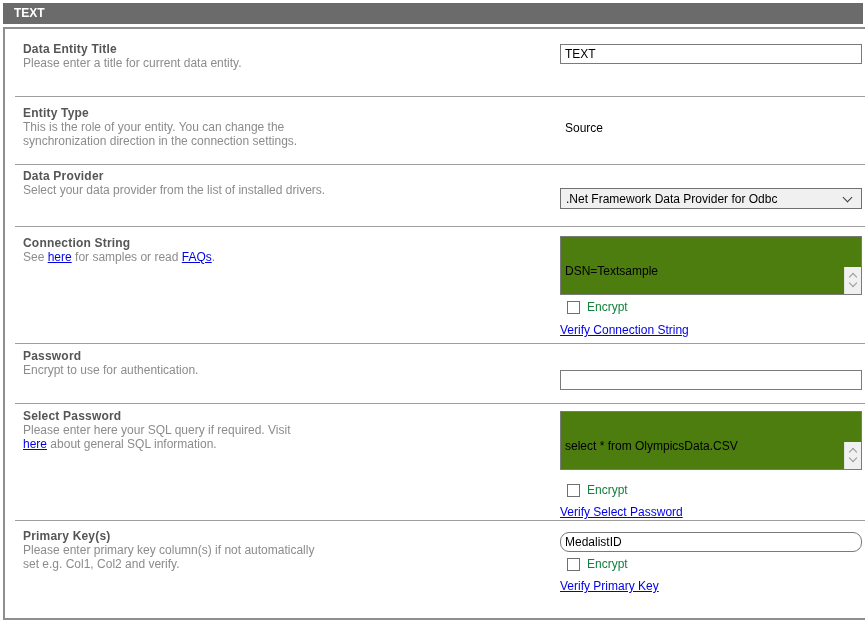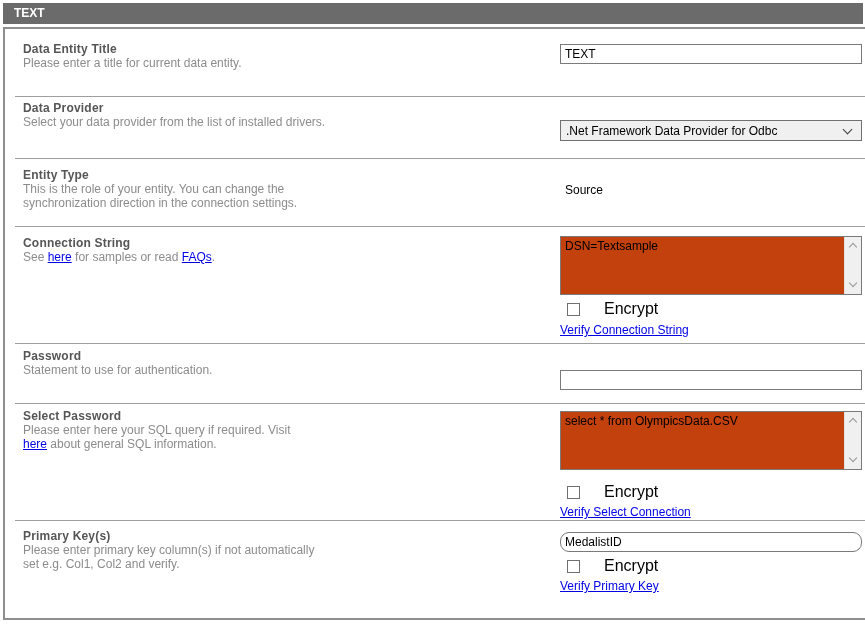--- a/index.html
+++ b/index.html
@@ -42,37 +42,37 @@
     border:1px solid #707070; background:#f0f0f0;
     display:flex; align-items:center; cursor:default;
   }
   .dropdown .dd-label { flex:1; font-size:12px; color:#000; padding-left:5px; white-space:nowrap; overflow:hidden; }
   .dd-chev {
     width:7px; height:7px; border-right:1.4px solid #3c3c3c; border-bottom:1.4px solid #3c3c3c;
     transform:rotate(45deg); margin-right:10px; margin-top:-3px; flex:none;
   }
   .ta-wrap {
     position:absolute; left:545px; width:302px; height:59px;
-    border:1px solid #7a7a7a; background:#c2410c; display:flex;
+    border:1px solid #7a7a7a; background:#4d7c0f; display:flex;align-items:flex-end;
   }
   .ta {
     flex:1; border:none; outline:none; resize:none; background:transparent;
     font-family:inherit; font-size:12px; color:#000; padding:2px 4px; overflow:hidden;
   }
   .sb {
     width:17px; background:#f0f0f0; border-left:1px solid #e2e2e2;
     display:flex; flex-direction:column; justify-content:space-between; align-items:center;
     padding:5px 0;
   }
   .chev { display:block; width:6px; height:6px; border-right:1.6px solid #979797; border-bottom:1.6px solid #979797; }
   .chev.up { transform:rotate(-135deg); margin-top:2px; }
   .chev.down { transform:rotate(45deg); margin-bottom:3px; }
   .cb-row { position:absolute; left:552px; display:flex; align-items:center; }
   .cb { width:13px; height:13px; border:1px solid #707070; background:#fff; cursor:pointer; flex:none; }
-  .cb-label { margin-left:24px; font-size:16px; color:#000000; }
+  .cb-label { margin-left:7px; font-size:12px; color:#15803d; }
   .vlink { position:absolute; left:545px; font-size:12px;text-decoration:underline; }
   .r1 .left-block { top:13px; }   .r1 .tin { top:15px; }
   .r2 .left-block { top:9px; }    .r2 .static-val { top:24px; }
   .r3 .left-block { top:4px; }
   .r4 .left-block { top:9px; }    .r4 .ta-wrap { top:9px; }  .r4 .cb-row { top:73px; } .r4 .vlink { top:96px; }
   .r5 .left-block { top:5px; }    .r5 .tin { top:26px; }
   .r6 .left-block { top:5px; }    .r6 .ta-wrap { top:7px; } .r6 .cb-row { top:79px; } .r6 .vlink { top:101px; }
   .r7 .left-block { top:8px; }    .r7 .tin { top:11px;border-radius:9px; }     .r7 .cb-row { top:36px; } .r7 .vlink { top:58px; }
 </style>
 </head>
@@ -86,38 +86,38 @@
   <div class="rows">
 
     <div class="row r1">
       <div class="left-block">
         <div class="heading">Data Entity Title</div>
         <div class="desc">Please enter a title for current data entity.</div>
       </div>
       <input class="tin" type="text" value="TEXT" style="">
     </div>
 
+    <div class="row r2">
+      <div class="left-block">
+        <div class="heading">Entity Type</div>
+        <div class="desc">This is the role of your entity. You can change the
+synchronization direction in the connection settings.</div>
+      </div>
+      <div class="static-val">Source</div>
+    </div>
+
     <div class="row r3">
       <div class="left-block">
         <div class="heading">Data Provider</div>
         <div class="desc">Select your data provider from the list of installed drivers.</div>
       </div>
       <div class="dropdown">
         <span class="dd-label">.Net Framework Data Provider for Odbc</span>
         <span class="dd-chev"></span>
       </div>
-    </div>
-
-    <div class="row r2">
-      <div class="left-block">
-        <div class="heading">Entity Type</div>
-        <div class="desc">This is the role of your entity. You can change the
-synchronization direction in the connection settings.</div>
-      </div>
-      <div class="static-val">Source</div>
     </div>
 
     <div class="row r4">
       <div class="left-block">
         <div class="heading">Connection String</div>
         <div class="desc"><span>See </span><a>here</a><span> for samples or read </span><a>FAQs</a><span>.</span></div>
       </div>
       <div class="ta-wrap">
         <textarea class="ta" spellcheck="false" style="">DSN=Textsample</textarea>
         <div class="sb">
@@ -128,21 +128,21 @@
       <div class="cb-row">
         <span class="cb"></span>
         <span class="cb-label">Encrypt</span>
       </div>
       <a class="vlink">Verify Connection String</a>
     </div>
 
     <div class="row r5">
       <div class="left-block">
         <div class="heading">Password</div>
-        <div class="desc">Statement to use for authentication.</div>
+        <div class="desc">Encrypt to use for authentication.</div>
       </div>
       <input class="tin" type="text" value="" style="">
     </div>
 
     <div class="row r6">
       <div class="left-block">
         <div class="heading">Select Password</div>
         <div class="desc"><span>Please enter here your SQL query if required. Visit
 </span><a>here</a><span> about general SQL information.</span></div>
       </div>
@@ -150,21 +150,21 @@
         <textarea class="ta" spellcheck="false" style="">select * from OlympicsData.CSV</textarea>
         <div class="sb">
           <span class="chev up"></span>
           <span class="chev down"></span>
         </div>
       </div>
       <div class="cb-row">
         <span class="cb"></span>
         <span class="cb-label">Encrypt</span>
       </div>
-      <a class="vlink">Verify Select Connection</a>
+      <a class="vlink">Verify Select Password</a>
     </div>
 
     <div class="row r7">
       <div class="left-block">
         <div class="heading">Primary Key(s)</div>
         <div class="desc">Please enter primary key column(s) if not automatically
 set e.g. Col1, Col2 and verify.</div>
       </div>
       <input class="tin" type="text" value="MedalistID" style="">
       <div class="cb-row">

